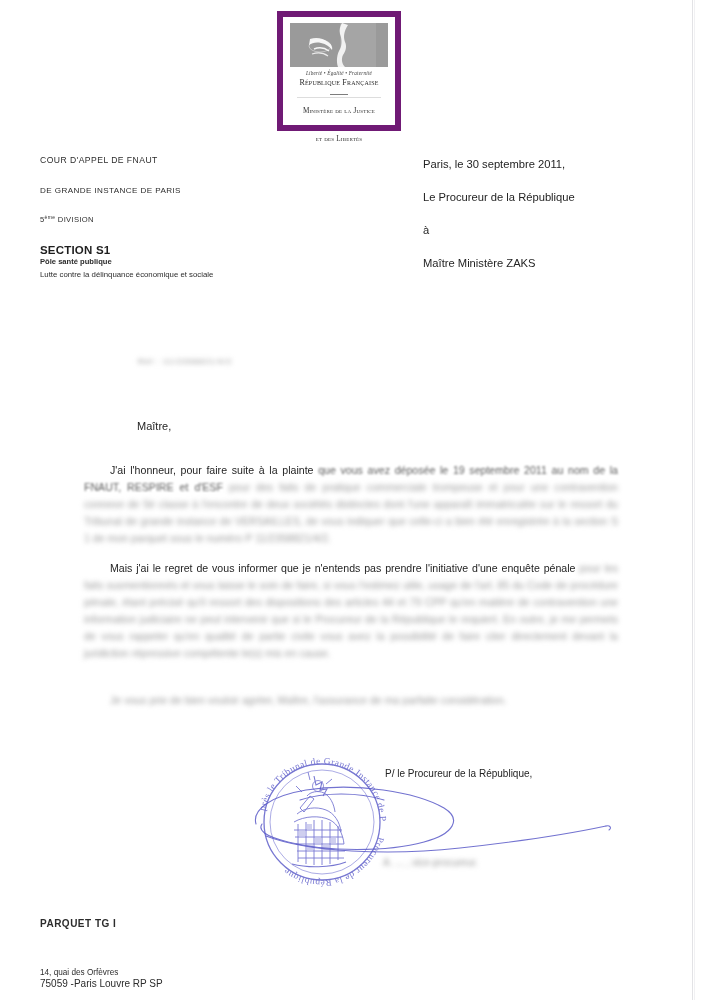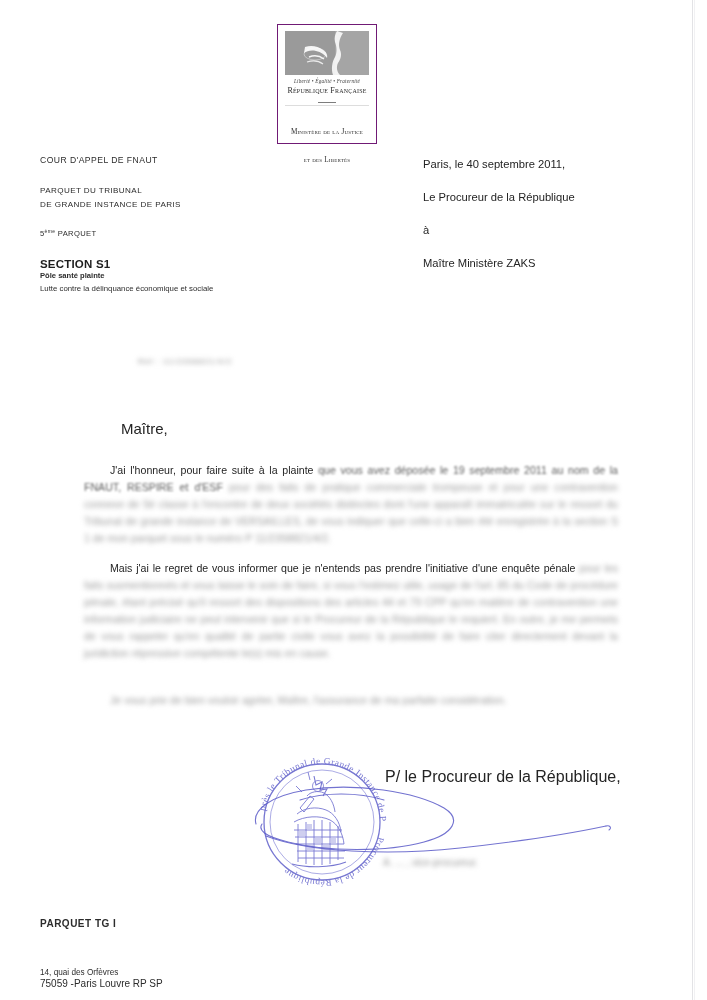--- a/index.html
+++ b/index.html
@@ -33,24 +33,24 @@
     left: 694px;
     width: 1px;
     height: 1000px;
     background: #f1f1f3;
   }
 
   
   .logo-box {
     position: absolute;
     left: 277px;
-    top: 24px;
-    width: 100px;
+    top: 11px;
+    width: 124px;
     height: 120px;
-    border: 1px solid #701a75;
+    border: 6px solid #701a75;
     box-sizing: border-box;
     background: #fff;
   }
   .logo-marianne {
     position: relative;
     margin: 6px 7px 0 7px;
     height: 44px;
     background: #9a9a9a;
     overflow: hidden;
   }
@@ -84,21 +84,21 @@
     width: 84px;
     height: 1px;
     background: #dddddd;
     margin: 2px auto 0 auto;
   }
   .logo-min1 {
     text-align: center;
     font-family: "Liberation Serif", serif;
     font-size: 7.2px;
     color: #2b2b2b;
-    margin-top: 22px;
+    margin-top: 9px;
     font-variant: small-caps;
     letter-spacing: 0.2px;
   }
   .logo-min2 {
     text-align: center;
     font-family: "Liberation Serif", serif;
     font-size: 7.2px;
     color: #2b2b2b;
     margin-top: 20px;
     font-variant: small-caps;
@@ -178,23 +178,23 @@
     color: #8d8d8d;
     letter-spacing: 1px;
     filter: blur(2.6px);
     -webkit-filter: blur(2.6px);
     white-space: nowrap;
   }
 
   
   .salutation {
     position: absolute;
-    left: 92px;
+    left: 108px;
     top: 420px;
-    font-size: 15px;
+    font-size: 11px;
     color: #242424;
     padding-left: 29px;
   }
   .body {
     position: absolute;
     left: 84px;
     top: 462px;
     width: 534px;
     font-size: 10.6px;
     line-height: 17px;
@@ -219,21 +219,21 @@
     filter: blur(2.5px);
     -webkit-filter: blur(2.5px);
   }
   .para-closing .indent { display: inline-block; width: 26px; }
 
   
   .sig-title {
     position: absolute;
     left: 385px;
     top: 768px;
-    font-size: 16px;
+    font-size: 10px;
     color: #242424;
     white-space: nowrap;
   }
   .sig-name {
     position: absolute;
     left: 383px;
     top: 857px;
     font-size: 10px;
     color: #9a9a9a;
     filter: blur(2.4px);
@@ -302,30 +302,29 @@
     <div class="logo-devise">Liberté • Égalité • Fraternité</div>
     <div class="logo-rf">République Française</div>
     <div class="logo-rule"></div>
     <div class="logo-hairline"></div>
     <div class="logo-min1">Ministère de la Justice</div>
     <div class="logo-min2">et des Libertés</div>
   </div>
 
   <div class="sender">
     <div class="l1">COUR D'APPEL DE FNAUT</div>
-    <div class="l2">PARQUET DU  TRIBUNAL</div>
     <div class="l3">DE GRANDE INSTANCE  DE PARIS</div>
-    <div class="l4"><span>5</span><sup>ème</sup><span> PARQUET</span></div>
+    <div class="l4"><span>5</span><sup>ème</sup><span> DIVISION</span></div>
     <div class="l5">SECTION S1</div>
-    <div class="l6">Pôle santé plainte</div>
+    <div class="l6">Pôle santé publique</div>
     <div class="l7">Lutte contre la délinquance économique et sociale</div>
   </div>
 
   <div class="addressee">
-    <div>Paris, le 40 septembre 2011,</div>
+    <div>Paris, le 30 septembre 2011,</div>
     <div>Le Procureur de la République</div>
     <div>à</div>
     <div>Maître Ministère ZAKS</div>
   </div>
 
   <div class="reference">Réf : 11/2358821/4/2</div>
 
   <div class="salutation">Maître,</div>
 
   <div class="body">

